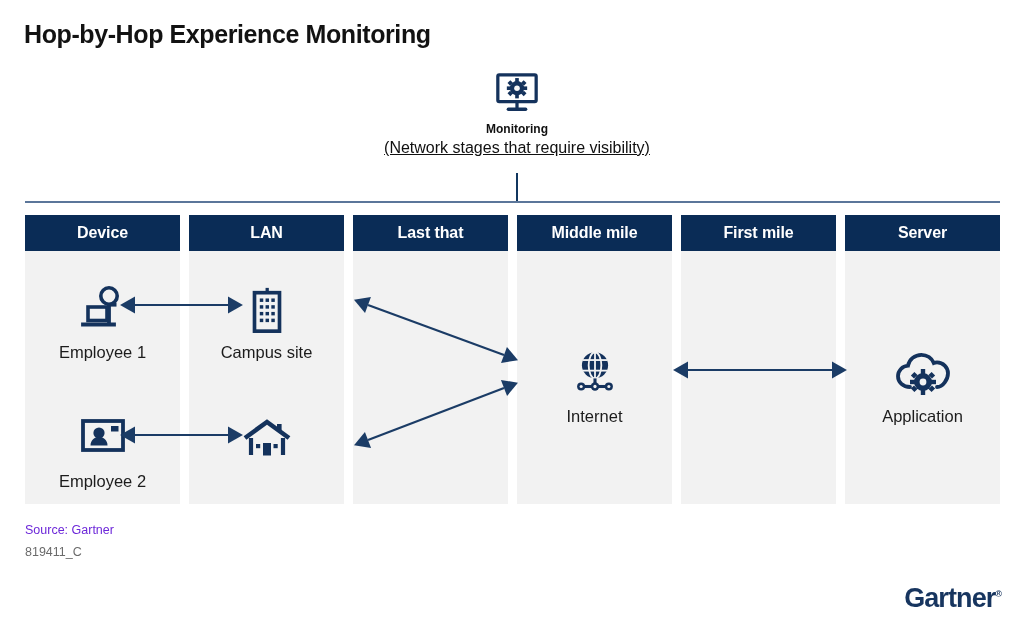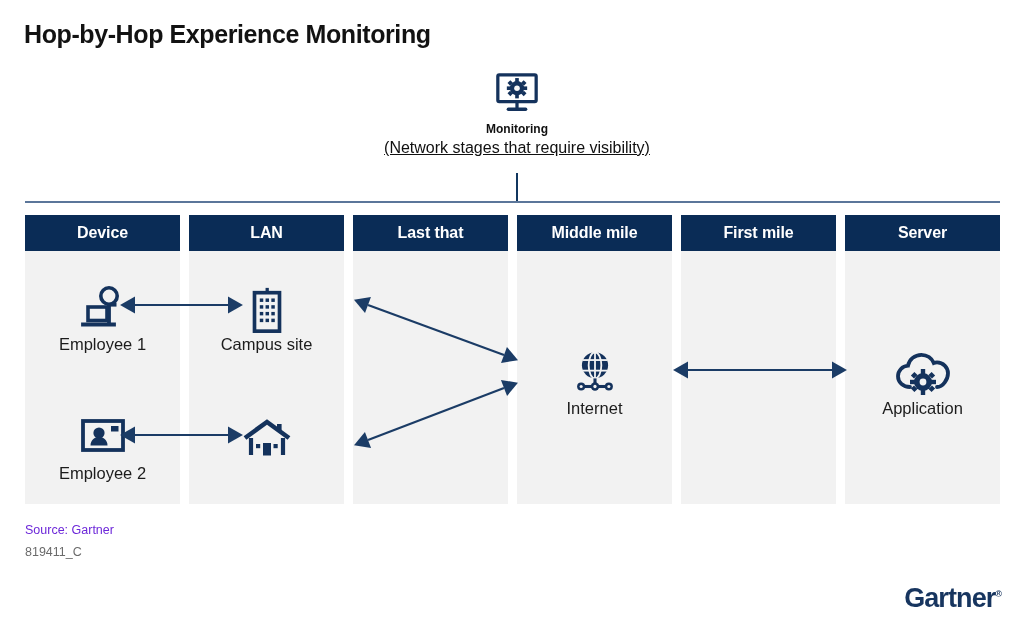--- a/index.html
+++ b/index.html
@@ -113,20 +113,21 @@
     text-align: center;
   }
   .node-icon {
     display: block;
     margin: 0 auto;
     height: 50px;
   }
   .node-label {
     font-size: 16.5px;
     color: #1c1c1c;
+    margin-top: 8px;
     line-height: 1.2;
     white-space: nowrap;
   }
   .node-row1 { top: 34px; }
   .node-row2 { top: 163px; }
   .node-center { top: 98px; }
 
   
   #arrow-layer {
     position: absolute;

